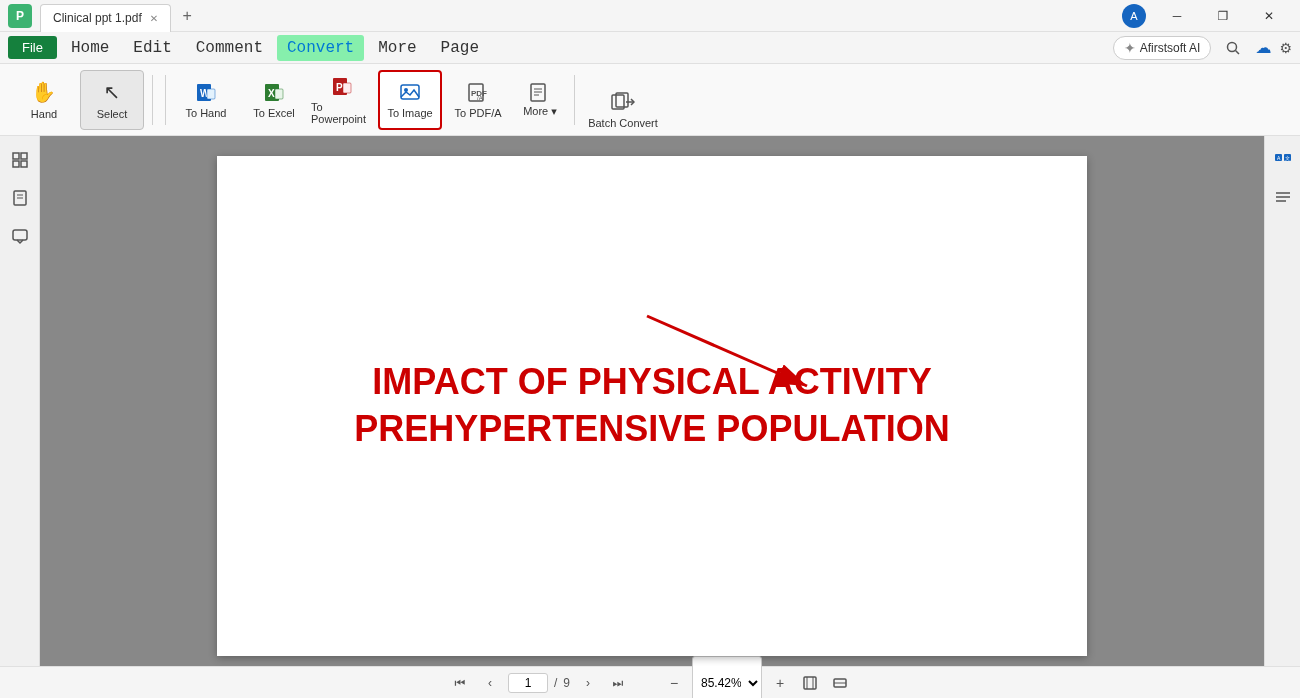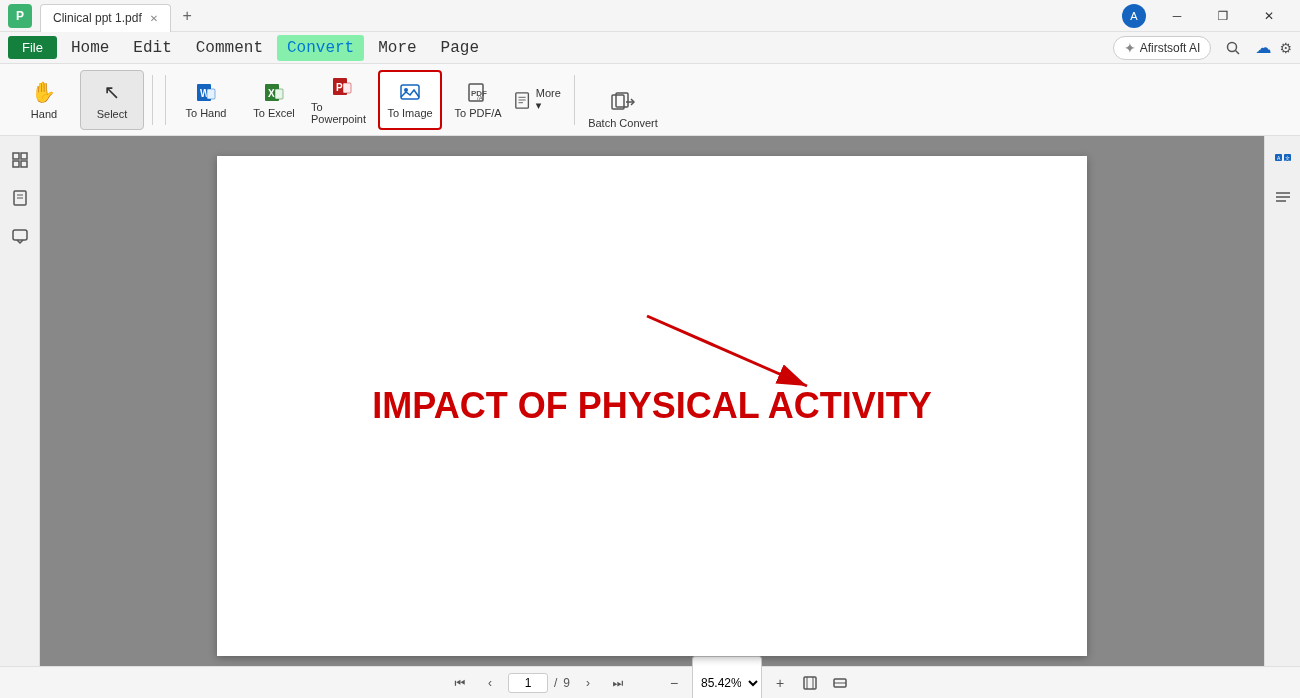--- a/index.html
+++ b/index.html
@@ -167,20 +167,21 @@
       font-size: 20px;
       color: #555;
     }
     .toolbar-sep {
       width: 1px; height: 50px;
       background: #d0d0d0;
       margin: 0 4px;
     }
     .more-btn {
       display: flex;
+      flex-direction: column;
       align-items: center;
       justify-content: center;
       width: 52px;
       height: 60px;
       border-radius: 4px;
       cursor: pointer;
       font-size: 11px;
       color: #333;
       gap: 2px;
     }
@@ -465,20 +466,21 @@
         <rect x="2" y="3" width="14" height="10" rx="2" fill="none" stroke="#555" stroke-width="1.5"></rect>
         <polyline points="6,13 9,16 12,13" fill="none" stroke="#555" stroke-width="1.5"></polyline>
       </svg>
     </div>
   </div>
 
   <div class="doc-area">
     <div class="doc-page">
       <div class="doc-title">
         <div>IMPACT OF PHYSICAL ACTIVITY</div>
+        <div>PREHYPERTENSIVE POPULATION</div>
       </div>
 
       <svg class="arrow-annotation" viewBox="0 0 870 500" preserveAspectRatio="none">
         <defs>
           <marker id="arrowhead" markerWidth="10" markerHeight="7" refX="10" refY="3.5" orient="auto">
             <polygon points="0 0, 10 3.5, 0 7" fill="#cc0000"></polygon>
           </marker>
         </defs>
         <line x1="430" y1="160" x2="590" y2="230" stroke="#cc0000" stroke-width="3" marker-end="url(#arrowhead)"></line>
       </svg>

